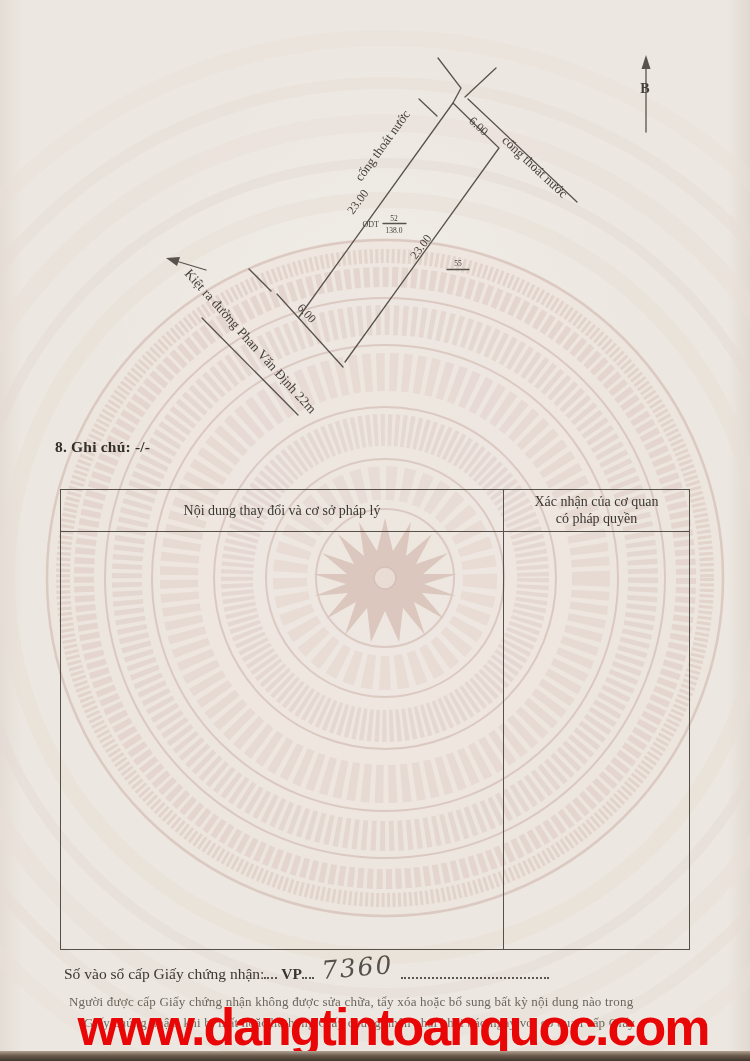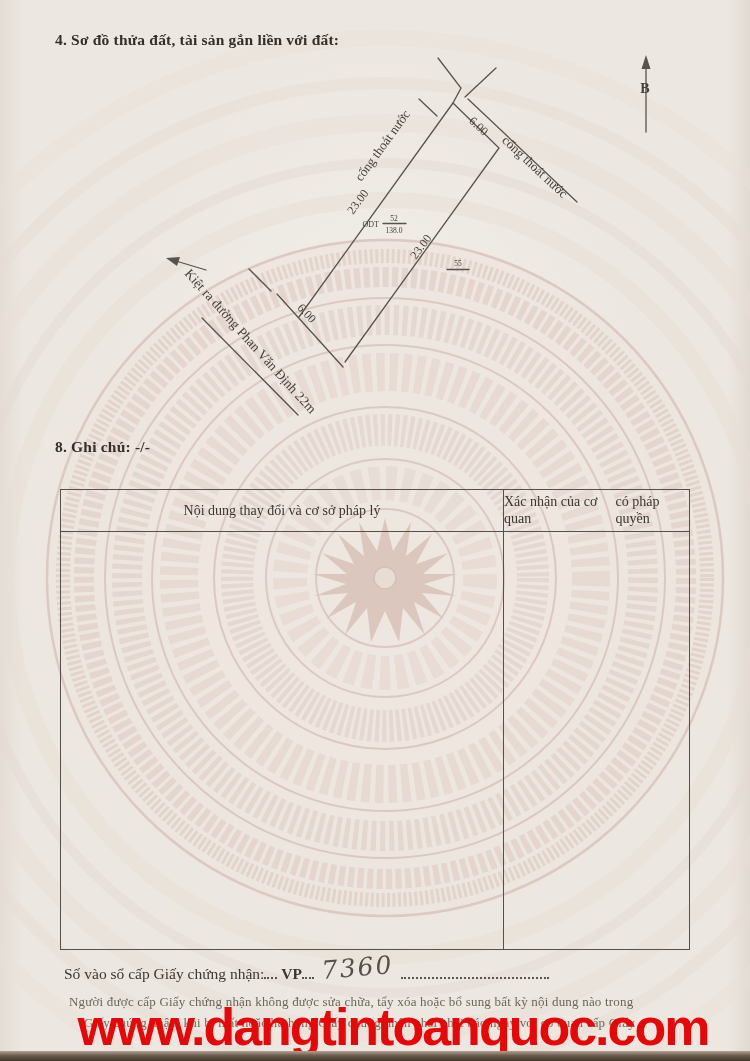--- a/index.html
+++ b/index.html
@@ -13,21 +13,21 @@
   }
   .abs{position:absolute;}
   .heading{font-weight:bold;color:#332f29;font-size:15.5px;letter-spacing:.2px;}
   
   #changes-table{
     position:absolute;left:60px;top:489px;width:630px;height:461px;
     border:1.5px solid #55504a;box-sizing:border-box;background:transparent;
   }
   #changes-table .hdr-row{display:flex;height:41px;border-bottom:1.2px solid #55504a;}
   #changes-table .c1{width:442px;border-right:1.2px solid #55504a;display:flex;align-items:center;justify-content:center;}
-  #changes-table .c2{flex:1;display:flex;flex-direction:row;align-items:center;justify-content:center;line-height:1.2;}
+  #changes-table .c2{flex:1;display:flex;flex-direction:column;align-items:center;justify-content:center;line-height:1.2;}
   #changes-table .body-row{display:flex;height:418px;}
   #changes-table .b1{width:442px;border-right:1.2px solid #55504a;}
   #changes-table .b2{flex:1;}
   .th-text{font-size:14px;color:#3a3630;}
   
   #registry-line{left:64px;top:956px;font-size:15.5px;color:#3b3731;white-space:nowrap;}
   .dots{display:inline-block;border-bottom:2px dotted #5a564f;height:11px;vertical-align:baseline;}
   #registry-number{
     display:inline-block;font-family:"DejaVu Serif",serif;font-style:italic;
     font-size:25px;color:#55514a;transform:rotate(-5deg) translateY(-3px);
@@ -76,21 +76,20 @@
       <circle cx="385" cy="578" r="119" fill="none" stroke="#d8c4bc" stroke-width="2"></circle>
       <circle cx="385" cy="578" r="95" fill="none" stroke="#e5d7d0" stroke-width="34" stroke-dasharray="10 6" opacity=".8"></circle>
       <circle cx="385" cy="578" r="69" fill="none" stroke="#d8c4bc" stroke-width="2"></circle>
     </g>
     <g opacity=".9">
       <path fill="#dac4bb" d="M385 518 L393 551 L411 522 L406 556 L432 534 L416 564 L448 553 L423 574 L457 574 L424 584 L456 596 L422 593 L444 619 L414 602 L425 635 L403 608 L399 642 L385 611 L371 642 L367 608 L345 635 L356 602 L326 619 L348 593 L314 596 L346 584 L313 574 L347 574 L322 553 L354 564 L338 534 L364 556 L359 522 L377 551 Z"></path>
       <circle cx="385" cy="578" r="11" fill="#e9dbd4" stroke="#d3bcb3" stroke-width="1.5"></circle>
     </g>
   </svg>
 
-  <div class="abs heading" style="left:55px;top:31px;z-index:3;">4. Sơ đồ thửa đất, tài sản gắn liền với đất:</div>
 
   <svg class="abs" style="left:0;top:0;z-index:4;" width="750" height="470" viewBox="0 0 750 470">
     <g stroke="#58534c" stroke-width="1.3" fill="none" stroke-linecap="round">
 
       <g>
         <line x1="646" y1="132" x2="646" y2="64"></line>
         <polygon points="646,55 641.5,69 650.5,69" fill="#58534c" stroke="none"></polygon>
       </g>
 
       <polyline points="438,58 461,88 453,103"></polyline>

